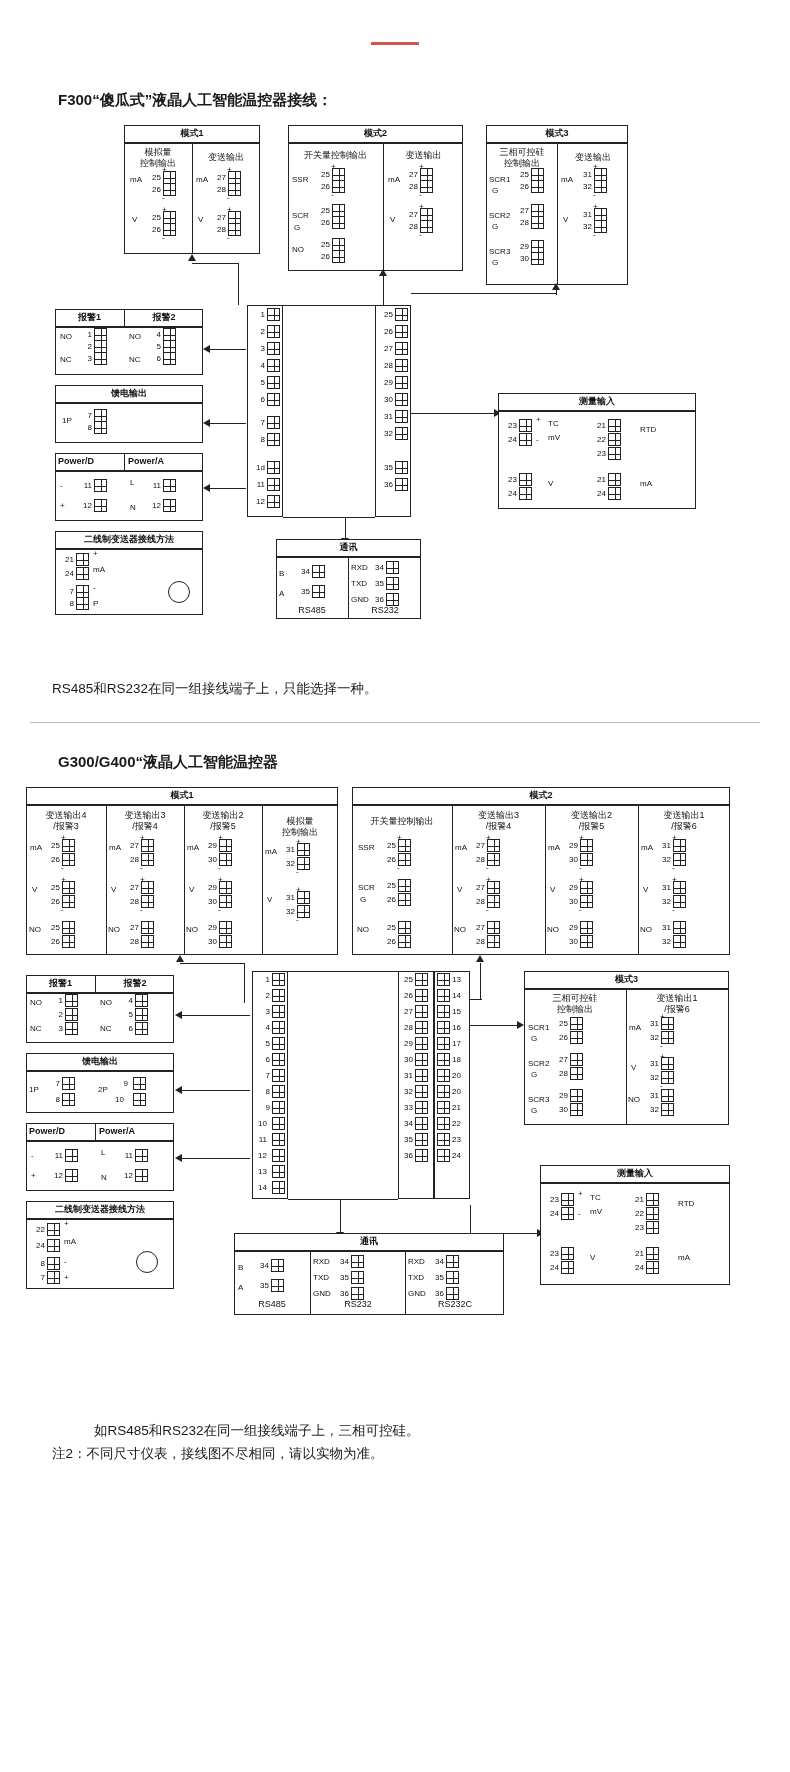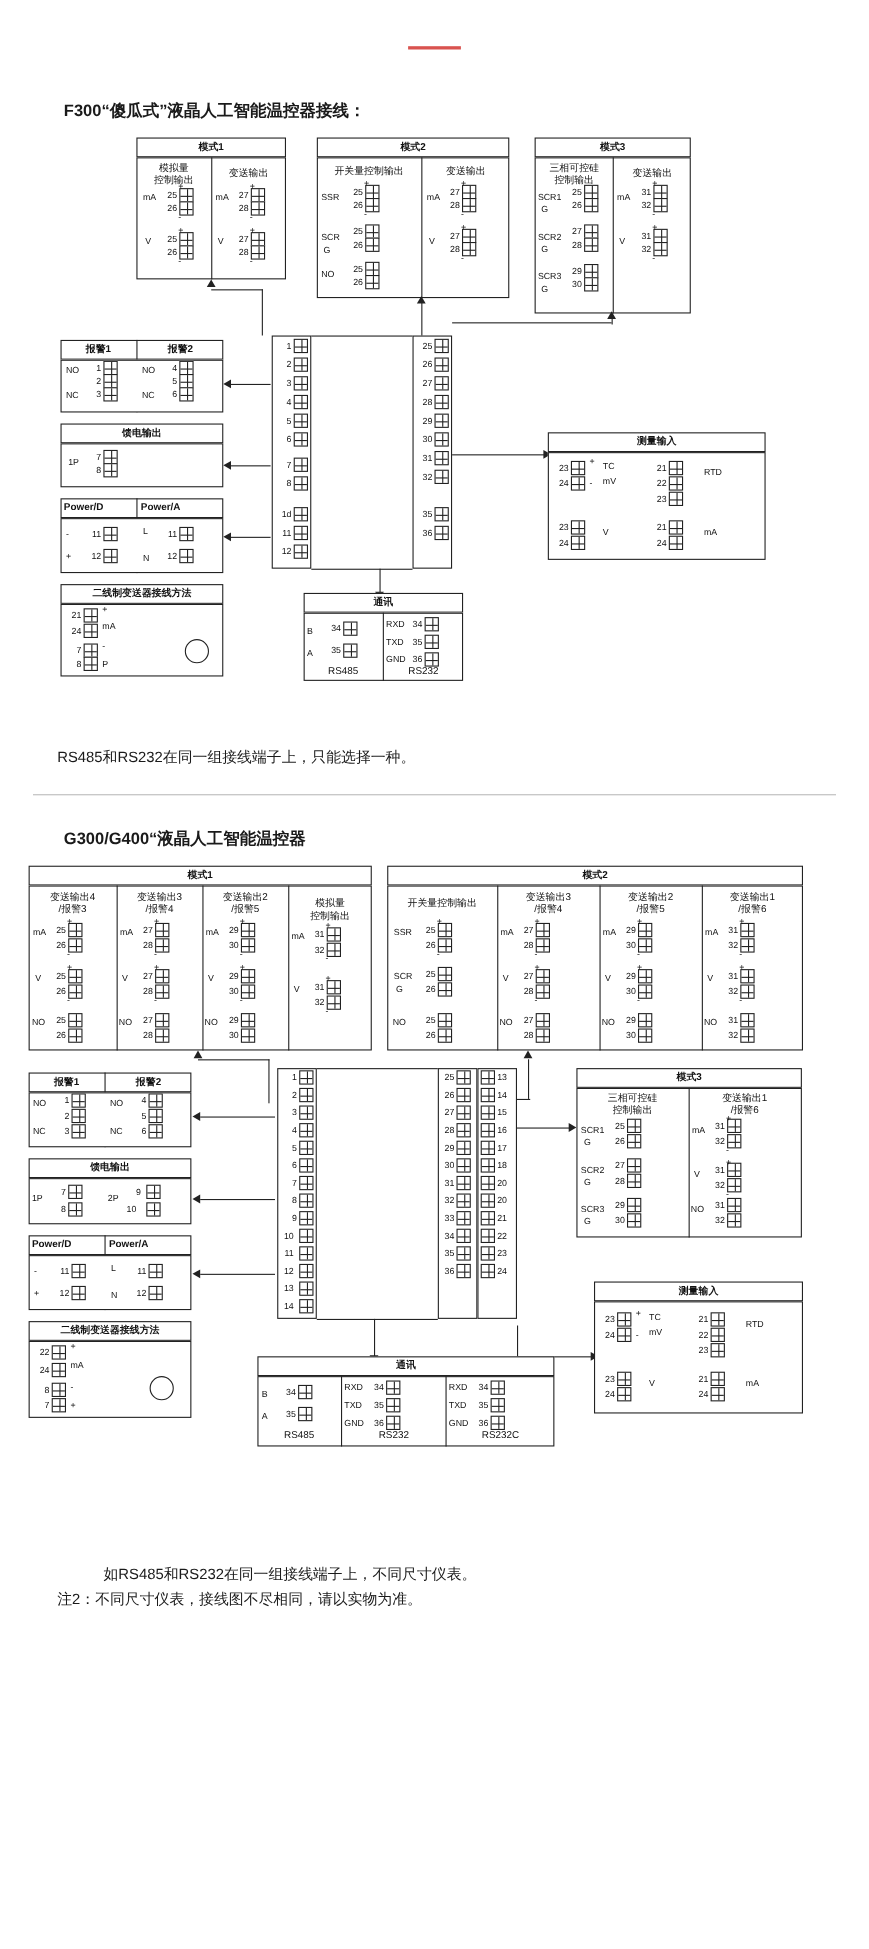--- a/index.html
+++ b/index.html
@@ -914,17 +914,17 @@
     <div class="sym" style="left:408px;top:488px;">TXD</div>
     <div class="num" style="left:428px;top:488px;">35</div>
       <div class="term" style="left:446px;top:486px;"></div>
     <div class="sym" style="left:408px;top:504px;">GND</div>
     <div class="num" style="left:428px;top:504px;">36</div>
       <div class="term" style="left:446px;top:502px;"></div>
     <div class="lbl" style="left:406px;top:514px;width:98px;">RS232C</div>
   </div>
 
   <div class="notes">
-    <p class="ind">如RS485和RS232在同一组接线端子上，不同尺寸仪表。</p>
+    <p class="ind">如RS485和RS232在同一组接线端子上，三相可控硅。</p>
     <p>注2：不同尺寸仪表，接线图不尽相同，请以实物为准。</p>
   </div>
 
 </div>
 
 </body></html>

